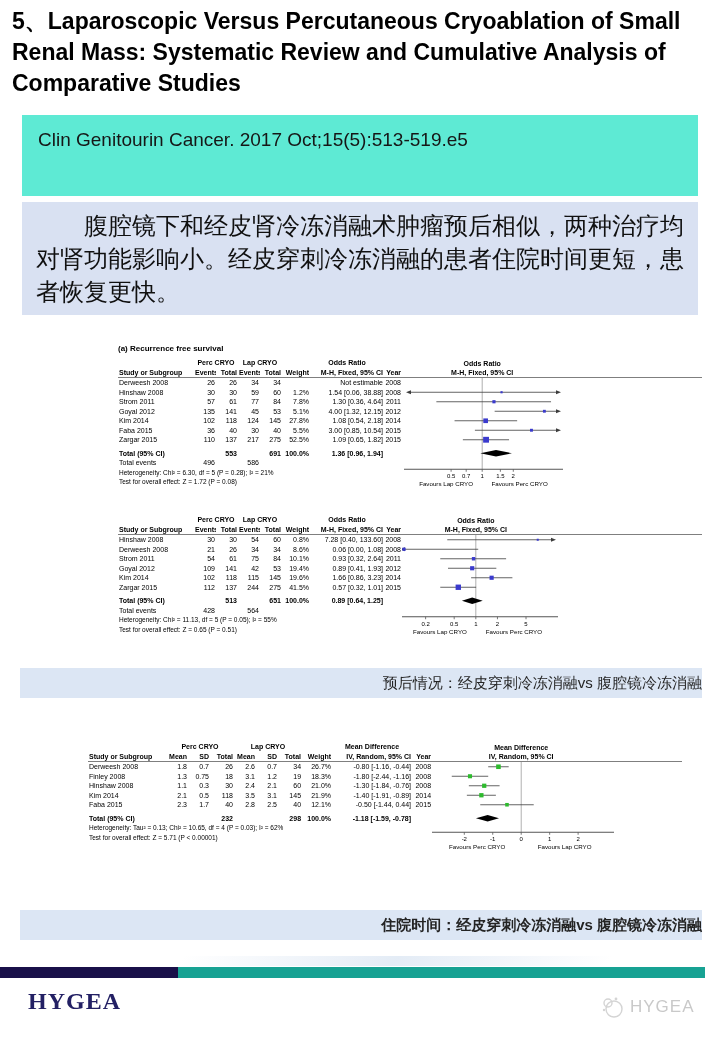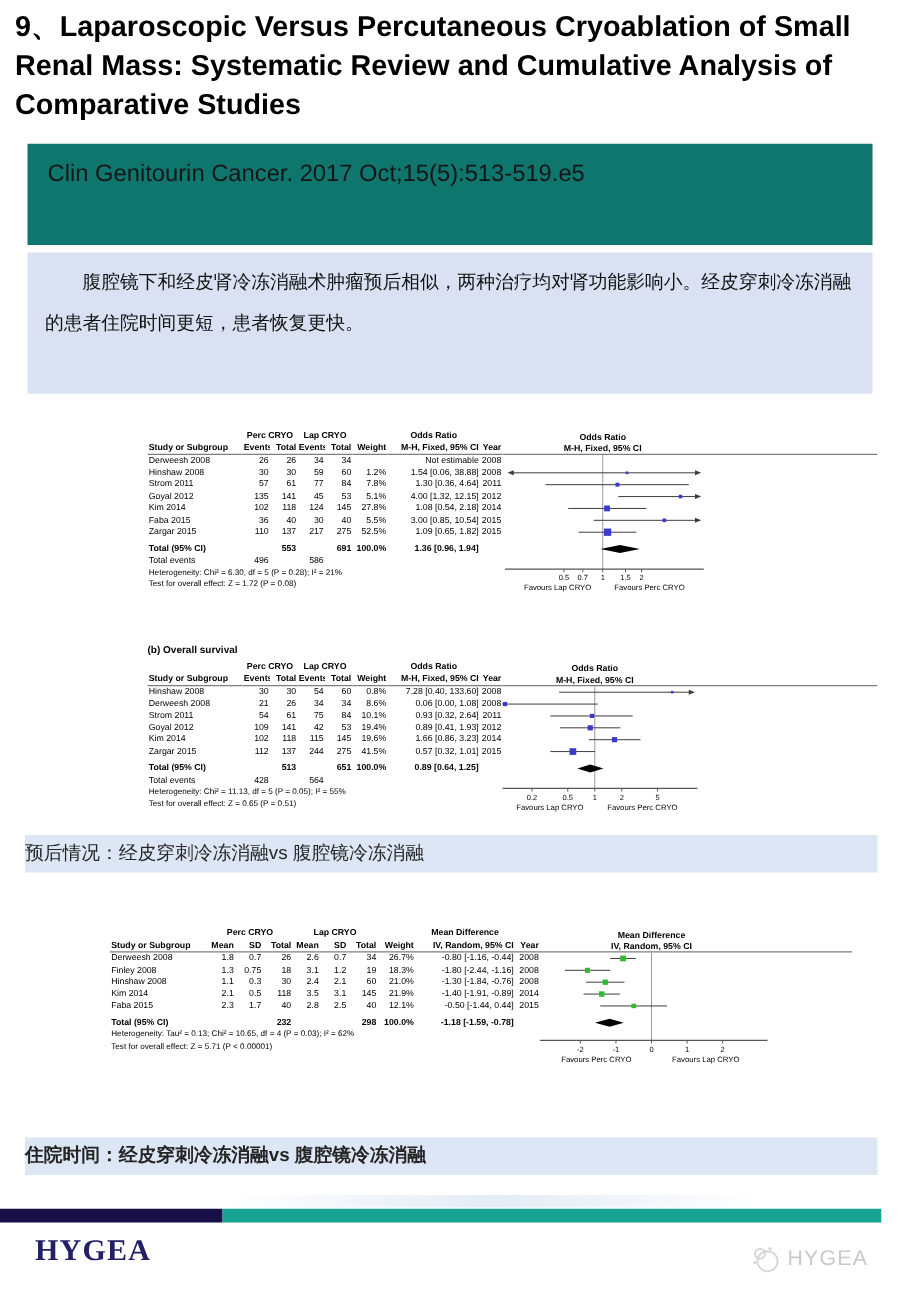--- a/index.html
+++ b/index.html
@@ -1,67 +1,68 @@
 <!DOCTYPE html>
 <html><head>
 <meta charset="utf-8">
 <style>
   html,body{margin:0;padding:0;}
   body{width:720px;height:1040px;position:relative;background:#ffffff;overflow:hidden;
        font-family:"Liberation Sans",sans-serif;color:#000;}
   .title{position:absolute;left:12px;top:6px;width:694px;margin:0;font-size:23px;
          line-height:31px;font-weight:bold;color:#000;}
-  .citation{position:absolute;left:22px;top:115px;width:676px;height:81px;background:#0f766e;
+  .citation{position:absolute;left:22px;top:115px;width:676px;height:81px;background:#5eead4;
             box-sizing:border-box;padding:10px 16px;font-size:19px;line-height:30px;color:#161616;}
   .summary{position:absolute;left:22px;top:202px;width:676px;height:113px;background:#d9e1f2;
-           box-sizing:border-box;padding:7px 14px;font-size:15px;line-height:33px;color:#101010;}
+           box-sizing:border-box;padding:7px 14px;font-size:24px;line-height:33px;color:#101010;}
   .summary p{margin:0;text-indent:2em;}
   .plot{position:absolute;}
   .pa{left:118px;top:344px;} .pb{left:118px;top:515px;} .pc{left:88px;top:742px;}
   .ptitle{font-size:8px;font-weight:bold;height:14px;color:#000;}
   .prow{display:flex;align-items:flex-start;}
   .ft table{border-collapse:collapse;table-layout:fixed;}
   .ft th,.ft td{padding:0 1px;font-size:7px;line-height:9.5px;height:9.5px;white-space:nowrap;
                 overflow:hidden;font-weight:normal;color:#000;}
   .ft thead tr.h2 th{border-bottom:1px solid #7f7f7f;font-weight:bold;}
   .ft thead tr.h1 th{font-weight:bold;text-align:center;}
   .ft .l{text-align:left;} .ft .r{text-align:right;}
   .ft tr.sp td{height:4px;line-height:4px;}
   .ft tr.tot td{font-weight:bold;}
   .ft tr.note td{font-size:6.5px;text-align:left;}
-  .band{position:absolute;left:20px;width:682px;height:30px;background:#dce6f4;text-align:left;
+  .band{position:absolute;left:20px;width:682px;height:30px;background:#dce6f4;text-align:right;
         line-height:30px;font-size:15px;color:#242424;}
   .b1{top:668px;} .b2{top:910px;font-weight:bold;}
   .swoosh{position:absolute;top:956px;left:180px;width:430px;height:10px;transform:skewX(-35deg);
           background:linear-gradient(90deg,rgba(205,220,238,0),rgba(205,220,238,0.55),rgba(205,220,238,0));}
   .bar{position:absolute;top:967px;left:0;width:720px;height:11px;}
   .bar-navy{position:absolute;left:0;top:0;width:178px;height:11px;background:#191049;}
   .bar-teal{position:absolute;left:178px;top:0;width:527px;height:11px;background:#17a293;}
   .logo{position:absolute;left:28px;top:988px;font-family:"Liberation Serif",serif;font-weight:bold;
         font-size:24px;letter-spacing:1px;color:#232064;}
   .wm{position:absolute;left:600px;top:994px;display:flex;align-items:center;gap:4px;
       color:#c9c9c9;font-size:17px;letter-spacing:1px;}
   svg text{font-family:"Liberation Sans",sans-serif;}
 </style>
 </head>
 <body>
 
 <div>
 
-  <h1 class="title">9、Laparoscopic Versus Percutaneous Cryoablation of Small Renal Mass: Systematic Review and Cumulative Analysis of Comparative Studies</h1>
+  <h1 class="title">5、Laparoscopic Versus Percutaneous Cryoablation of Small Renal Mass: Systematic Review and Cumulative Analysis of Comparative Studies</h1>
 
   <div class="citation">
     <div>Clin Genitourin Cancer. 2017 Oct;15(5):513-519.e5</div>
   </div>
 
   <div class="summary">
     <p>腹腔镜下和经皮肾冷冻消融术肿瘤预后相似，两种治疗均对肾功能影响小。经皮穿刺冷冻消融的患者住院时间更短，患者恢复更快。</p>
   </div>
 
   <div class="plot pa">
+    <div class="ptitle">(a) Recurrence free survival</div>
     <div class="prow">
       <div class="ft">
           <table style="width: 284px;">
             <colgroup>
               <col style="width: 76px;">
               <col style="width: 22px;">
               <col style="width: 22px;">
               <col style="width: 22px;">
               <col style="width: 22px;">
               <col style="width: 28px;">
@@ -224,21 +225,20 @@
             <text x="98.38073327609118" y="120.25" text-anchor="middle" font-size="6">1.5</text>
             <line x1="111.28503506803548" y1="111.25" x2="111.28503506803548" y2="113.75" stroke="#555" stroke-width="0.8"></line>
             <text x="111.28503506803548" y="120.25" text-anchor="middle" font-size="6">2</text>
             <text x="44.09657070467531" y="128.25" text-anchor="middle" font-size="6.2">Favours Lap CRYO</text>
             <text x="117.59657070467532" y="128.25" text-anchor="middle" font-size="6.2">Favours Perc CRYO</text>
           </svg></div>
     </div>
   </div>
 
   <div class="plot pb">
-    <div class="ptitle">(b) Overall survival</div>
     <div class="prow">
       <div class="ft">
           <table style="width: 284px;">
             <colgroup>
               <col style="width: 76px;">
               <col style="width: 22px;">
               <col style="width: 22px;">
               <col style="width: 22px;">
               <col style="width: 22px;">
               <col style="width: 28px;">

